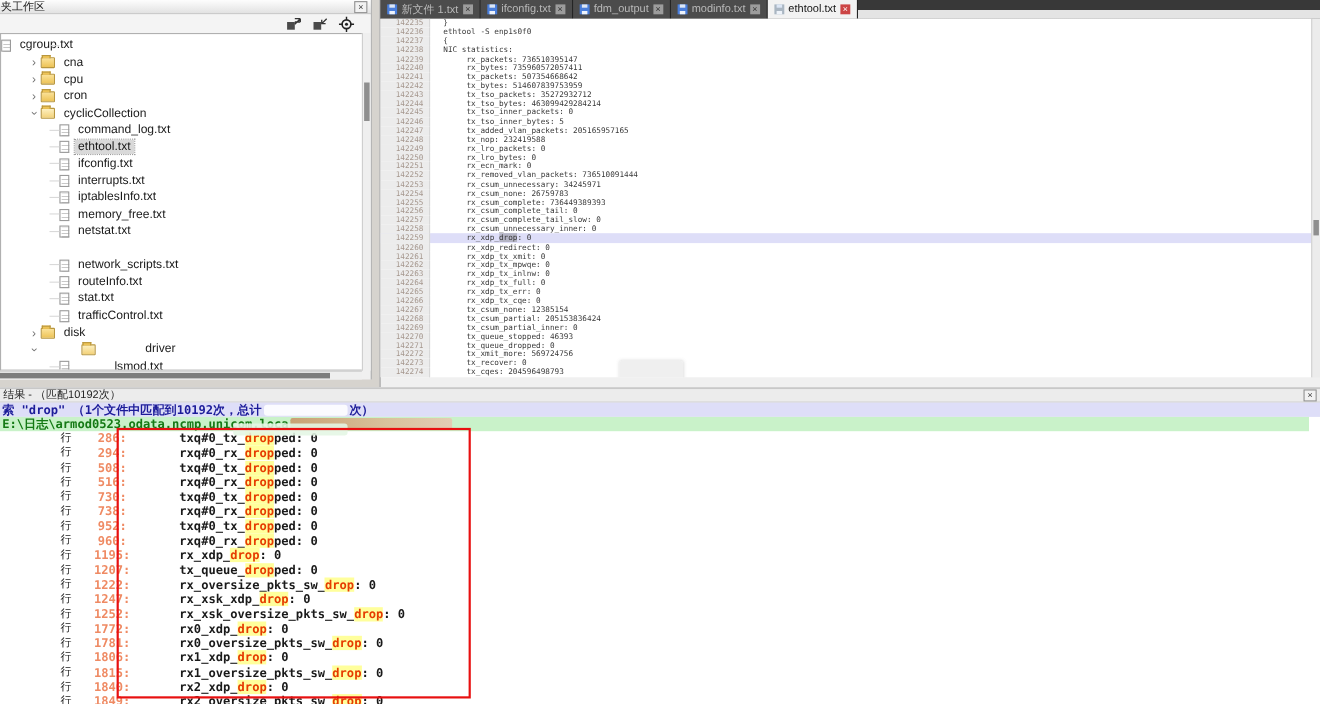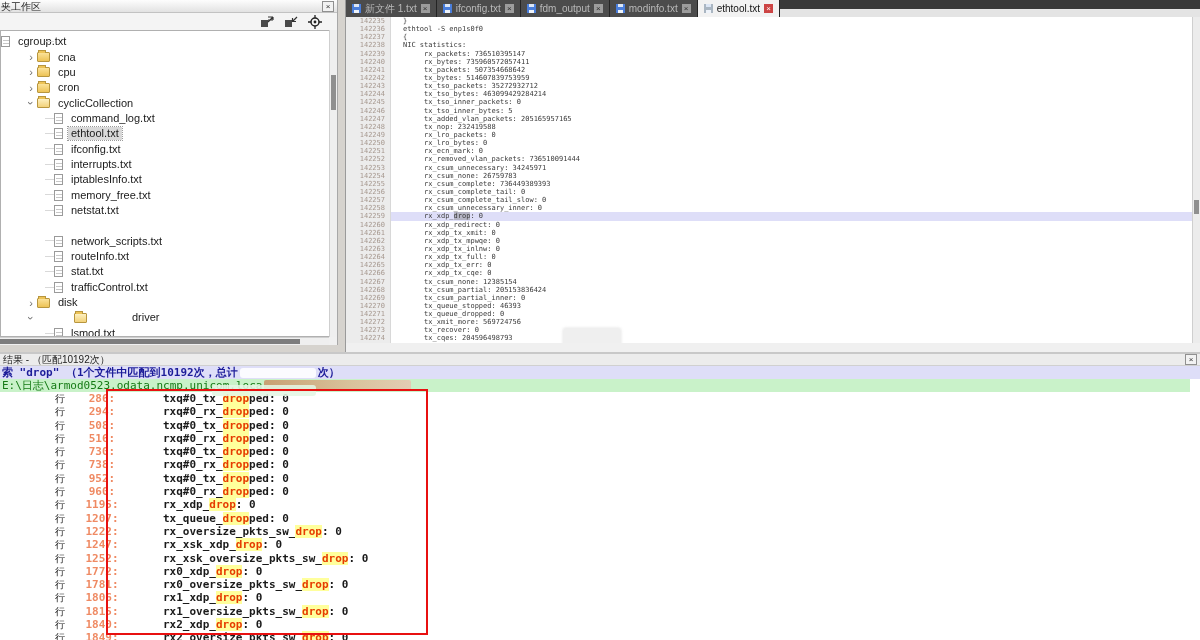--- a/index.html
+++ b/index.html
@@ -79,21 +79,21 @@
     border-top:2px solid #c8c8c8;}
   .res-header{position:absolute;left:0;top:0;right:0;height:12px;background:#ececec;
     border-bottom:1px solid #d0d0d0;font-size:10px;color:#222;line-height:11px;padding-left:3px;}
   .res-close{position:absolute;right:3px;top:0;width:12px;height:11px;border:1px solid #909090;
     background:#f2f2f2;font-size:8px;line-height:9px;text-align:center;color:#333;cursor:pointer;}
   .res-search{position:absolute;left:0;top:12px;right:0;height:13px;background:var(--blue-bg);
     color:var(--blue-text);font-family:"DejaVu Sans Mono",monospace;font-size:11px;font-weight:700;
     display:flex;align-items:center;white-space:pre;padding-left:2px;}
   .blur-white{width:76px;height:10px;background:rgba(255,255,255,.88);border-radius:3px;margin:0 2px;flex:none;}
   .res-path{position:absolute;left:0;top:25px;right:10px;height:13px;background:var(--green-bg);
-    color:var(--green-text);font-family:"DejaVu Sans Mono",monospace;font-size:11px;font-weight:400;
+    color:var(--green-text);font-family:"DejaVu Sans Mono",monospace;font-size:11px;font-weight:700;
     display:flex;align-items:center;white-space:pre;overflow:hidden;padding-left:2px;}
   .blur-tan{width:147px;height:11px;border-radius:2px;margin:0 2px;flex:none;
     background:linear-gradient(90deg,#c8a173,#d9c29c 60%,#e3cdb4);}
   #res-rows{position:absolute;left:0;top:38px;right:0;height:250px;overflow:hidden;}
   .res-row{display:flex;height:13.3px;line-height:13.3px;
     font-family:"DejaVu Sans Mono",monospace;font-size:11px;color:#1a1a1a;white-space:pre;}
   .res-row .hang{margin-left:55px;width:14px;flex:none;font-size:10px;}
   .res-row .rnum{width:66px;flex:none;text-align:center;color:var(--num-orange);font-weight:700;}
   .res-row .rtext{margin-left:28px;font-weight:600;}
   .rmatch{color:var(--match-red);background:var(--highlight-yellow);font-weight:700;}
@@ -208,21 +208,21 @@
         <div class="titem folder" style="padding-left: 24px;">
           <span class="chev">›</span>
           <span class="foldicon"></span>
           <span class="tlab">disk</span>
         </div>
         <div class="titem folder" style="padding-left: 24px; gap: 37px;">
           <span class="chev open">›</span>
           <span class="foldicon open"></span>
           <span class="tlab">driver</span>
         </div>
-        <div class="titem file" style="padding-left: 53px;">
+        <div class="titem file" style="padding-left: 53px; gap: 33px;">
           <span class="ficon"></span>
           <span class="tlab">lsmod.txt</span>
         </div>
       </div>
     <div class="ws-vscroll">
         <div class="thumb"></div>
       </div>
     <div class="ws-hscroll">
         <div class="thumb"></div>
       </div>

